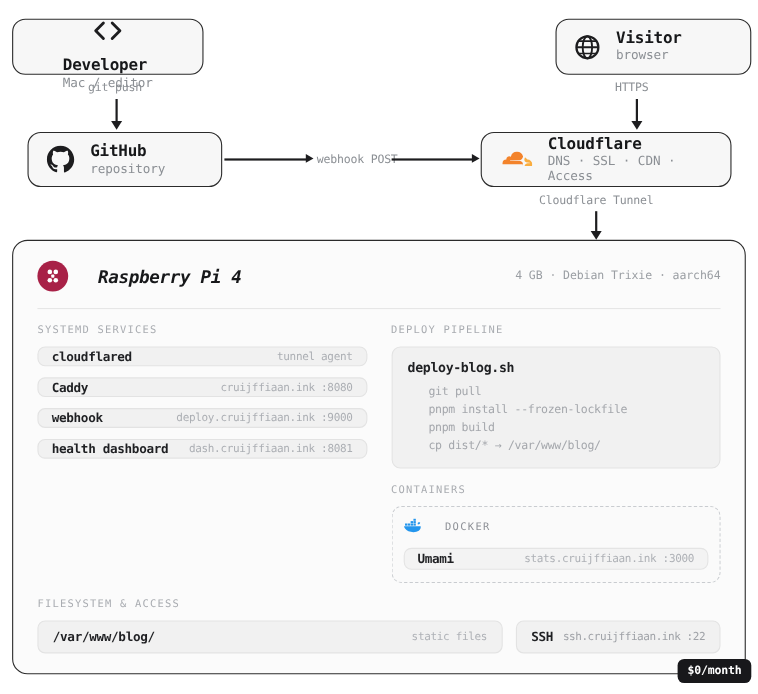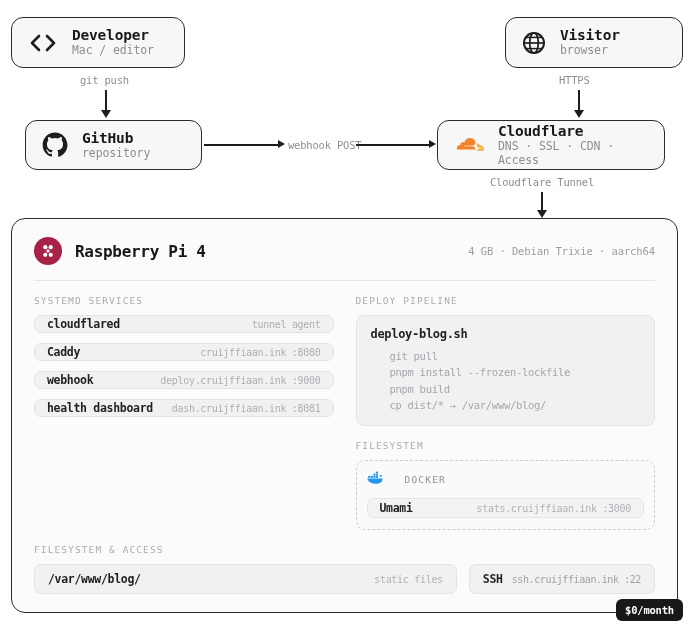--- a/index.html
+++ b/index.html
@@ -22,21 +22,21 @@
     gap: 14px;
     padding: 0 16px;
   }
   .node .ico { flex: 0 0 auto; display: flex; align-items: center; justify-content: center; }
   .node .txt { display: flex; flex-direction: column; justify-content: center; line-height: 1.18; }
   .node .title {
     font-size: 14.5px; font-weight: bold; color: #17181a; letter-spacing: -0.2px;
   }
   .node .sub { font-size: 11.5px; color: #8b8f94; letter-spacing: -0.1px; }
 
-  #node-developer { left: 11px; top: 17px; width: 174px; height: 51px; }
+  #node-developer { left: 11px; top: 17px; width: 174px; height: 51px; flex-direction: column; }
   #node-github    { left: 25px; top: 120px; width: 177px; height: 50px; }
   #node-visitor   { left: 505px; top: 17px; width: 178px; height: 51px; }
   #node-cloudflare{ left: 437px; top: 120px; width: 228px; height: 50px; }
 
   
   .vline { position: absolute; width: 2px; background: #1d1d1f; }
   .hline { position: absolute; height: 1.6px; background: #1d1d1f; }
   .arrowhead-down {
     position: absolute; width: 0; height: 0;
     border-left: 5px solid transparent; border-right: 5px solid transparent;
@@ -52,21 +52,21 @@
     white-space: nowrap; letter-spacing: -0.2px;
   }
 
   
   #pi-card {
     position: absolute; left: 11px; top: 218px; width: 667px; height: 395px;
     background: #fbfbfb; border: 1.5px solid #2b2b2b; border-radius: 14px;
     padding: 18px 22px 0 22px;
   }
   .pi-head { display: flex; align-items: center; justify-content: space-between; }
-  .pi-head-left { display: flex; align-items: center; gap: 13px; }
+  .pi-head-left { display: flex; align-items: center; gap: 27px; font-style: italic; }
   .pi-badge {
     width: 28px; height: 28px; border-radius: 50%;
     background: #a82147; display: flex; align-items: center; justify-content: center;
   }
   .pi-title { font-size: 16px; font-weight: bold; color: #17181a; letter-spacing: -0.3px; }
   .pi-meta { font-size: 10.5px; color: #9a9ea3; letter-spacing: -0.1px; }
   .pi-divider { height: 1px; background: #e6e6e6; margin: 15px 0 0 0; }
 
   .cols { display: flex; gap: 22px; margin-top: 14px; }
   .col-left  { width: 310px; }
@@ -259,21 +259,21 @@
         <div class="sect-label">DEPLOY PIPELINE</div>
 
         <div class="script">
           <div class="sname">deploy-blog.sh</div>
           <div class="sline">git pull</div>
           <div class="sline">pnpm install --frozen-lockfile</div>
           <div class="sline">pnpm build</div>
           <div class="sline">cp dist/* → /var/www/blog/</div>
         </div>
 
-        <div class="sect-label" style="margin-top:14px;">FILESYSTEM</div>
+        <div class="sect-label" style="margin-top:14px;">CONTAINERS</div>
 
         <div class="docker-box">
           <div class="docker-head">
             <span>
               <svg width="18" height="14" viewBox="0 0 24 18">
                 <rect x="5" y="6.2" width="2.9" height="2.6" fill="#2496ed"></rect>
                 <rect x="8.4" y="6.2" width="2.9" height="2.6" fill="#2496ed"></rect>
                 <rect x="11.8" y="6.2" width="2.9" height="2.6" fill="#2496ed"></rect>
                 <rect x="8.4" y="3.3" width="2.9" height="2.5" fill="#2496ed"></rect>
                 <rect x="11.8" y="3.3" width="2.9" height="2.5" fill="#2496ed"></rect>

